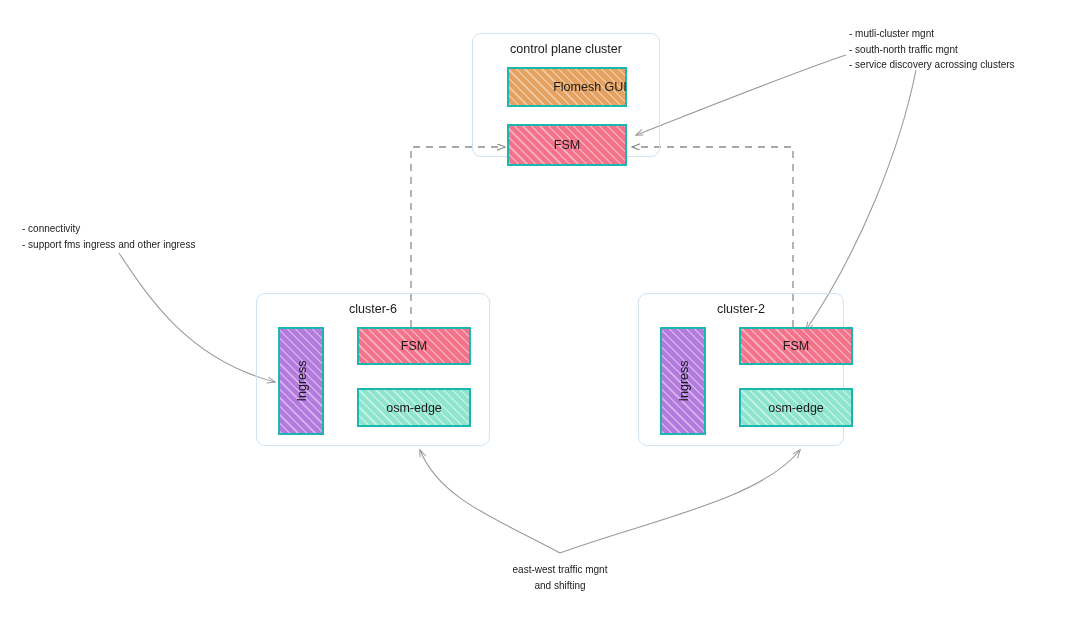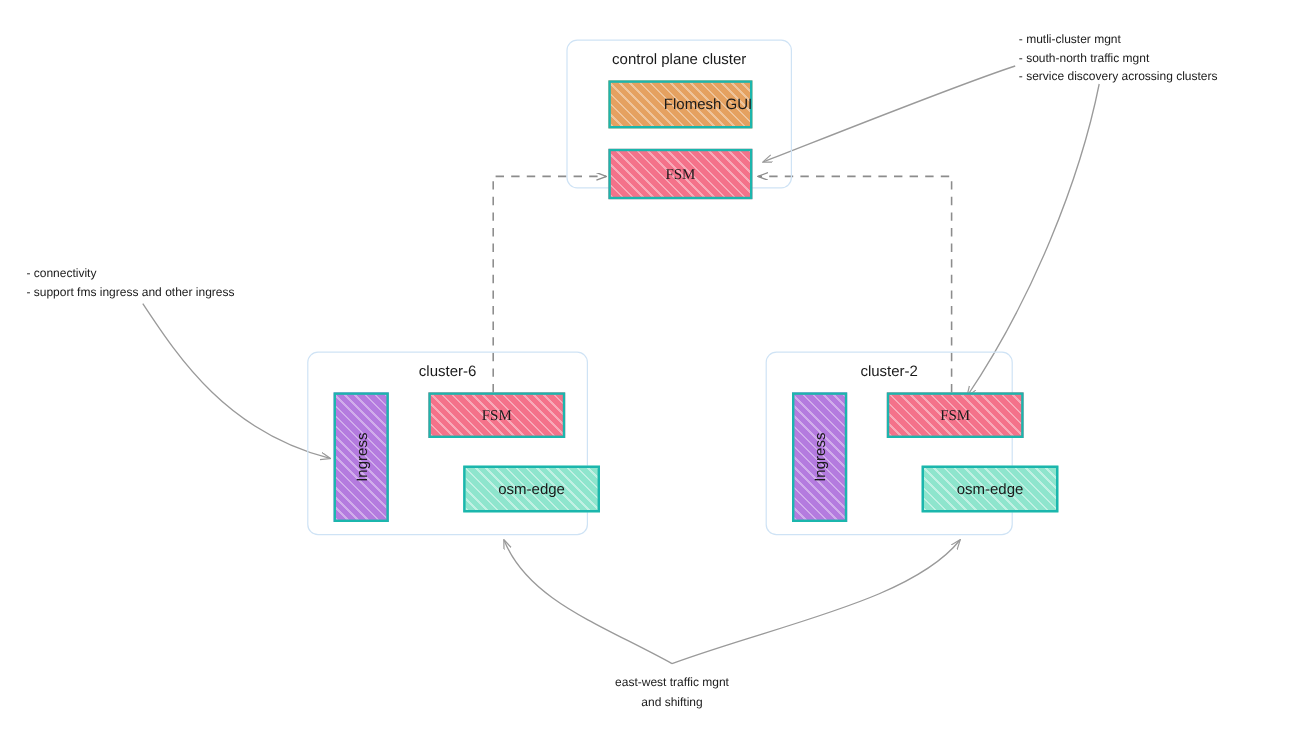--- a/index.html
+++ b/index.html
@@ -64,27 +64,25 @@
   .hatch-orange {
     background-color: #e5a160;
     background-image: repeating-linear-gradient(
       45deg, rgba(255,255,255,0.38) 0 1.5px, rgba(255,255,255,0) 1.5px 6px);
     padding-left: 46px;
   }
   .hatch-pink {
     background-color: #f4728a;
     background-image: repeating-linear-gradient(
       45deg, rgba(255,255,255,0.40) 0 1.5px, rgba(255,255,255,0) 1.5px 6px);
-    font-family: Liberation Serif, serif;
   }
   .hatch-teal {
     background-color: #8ee5cd;
     background-image: repeating-linear-gradient(
       45deg, rgba(255,255,255,0.45) 0 1.5px, rgba(255,255,255,0) 1.5px 6px);
-    margin-left: 29px;
   }
   .hatch-purple {
     background-color: #b47bdf;
     background-image: repeating-linear-gradient(
       45deg, rgba(255,255,255,0.38) 0 1.5px, rgba(255,255,255,0) 1.5px 6px);
   }
   .annotation {
     position: absolute;
     font-size: 10px;
     line-height: 15.5px;

